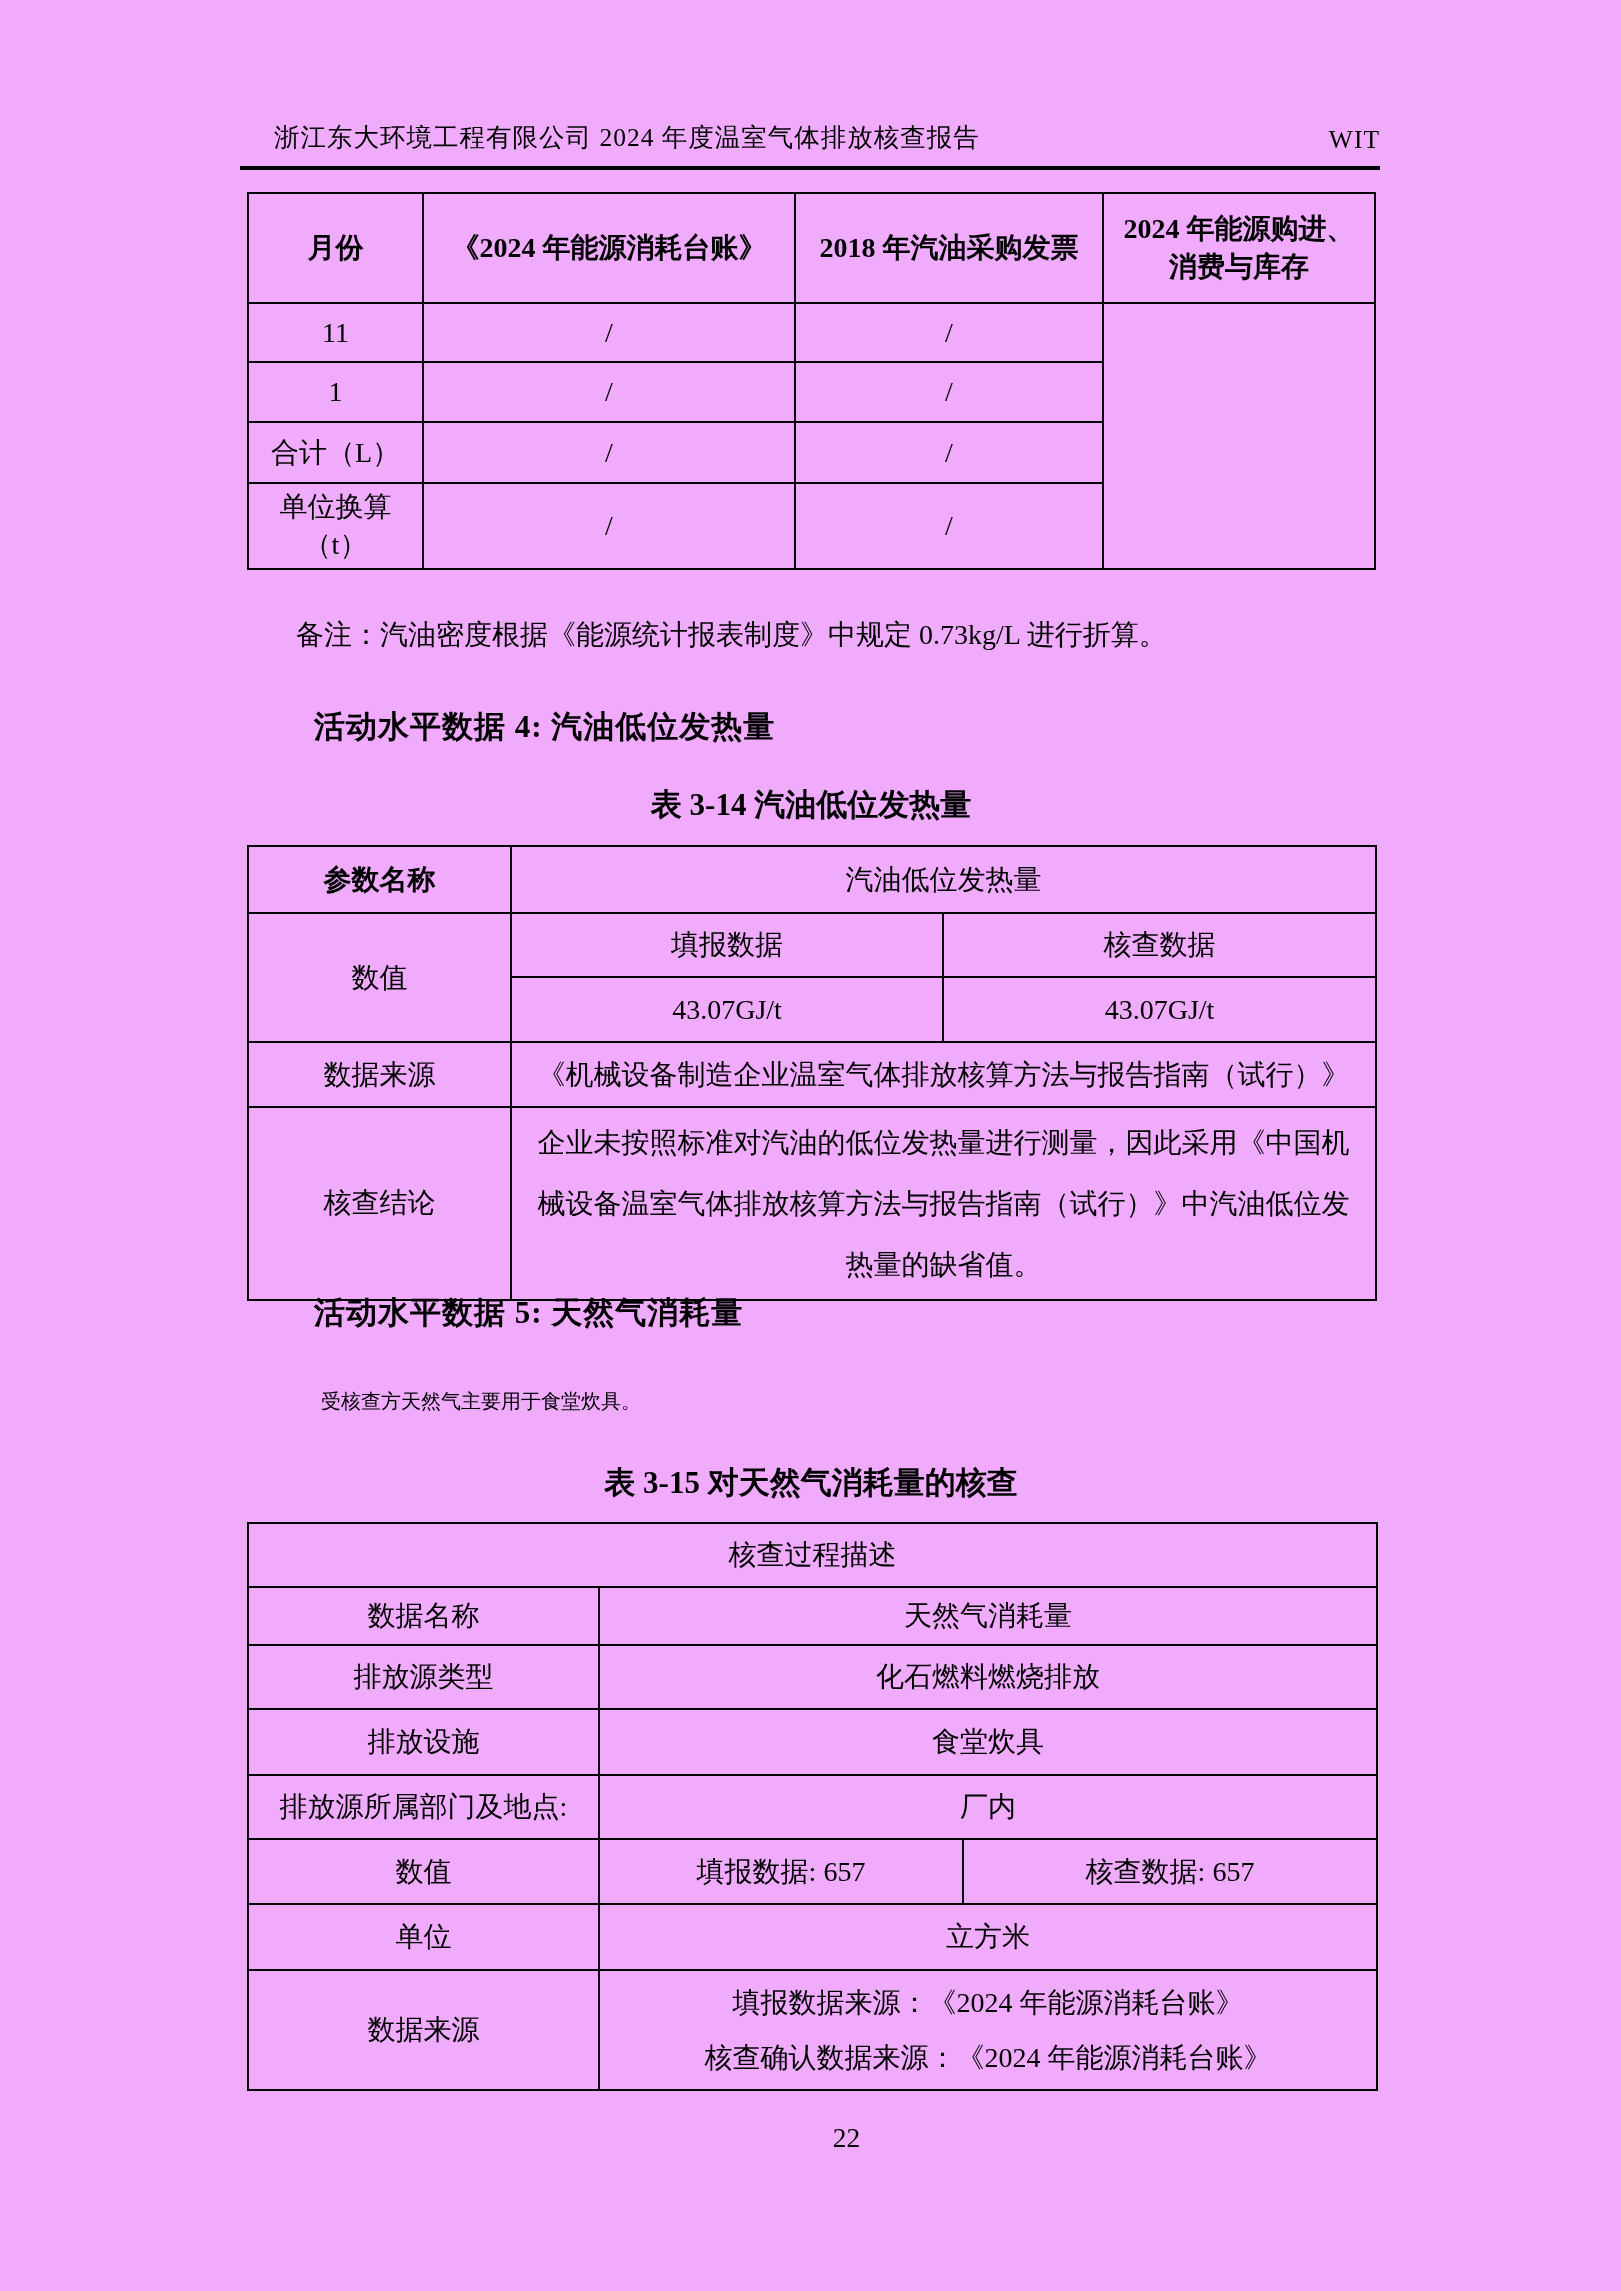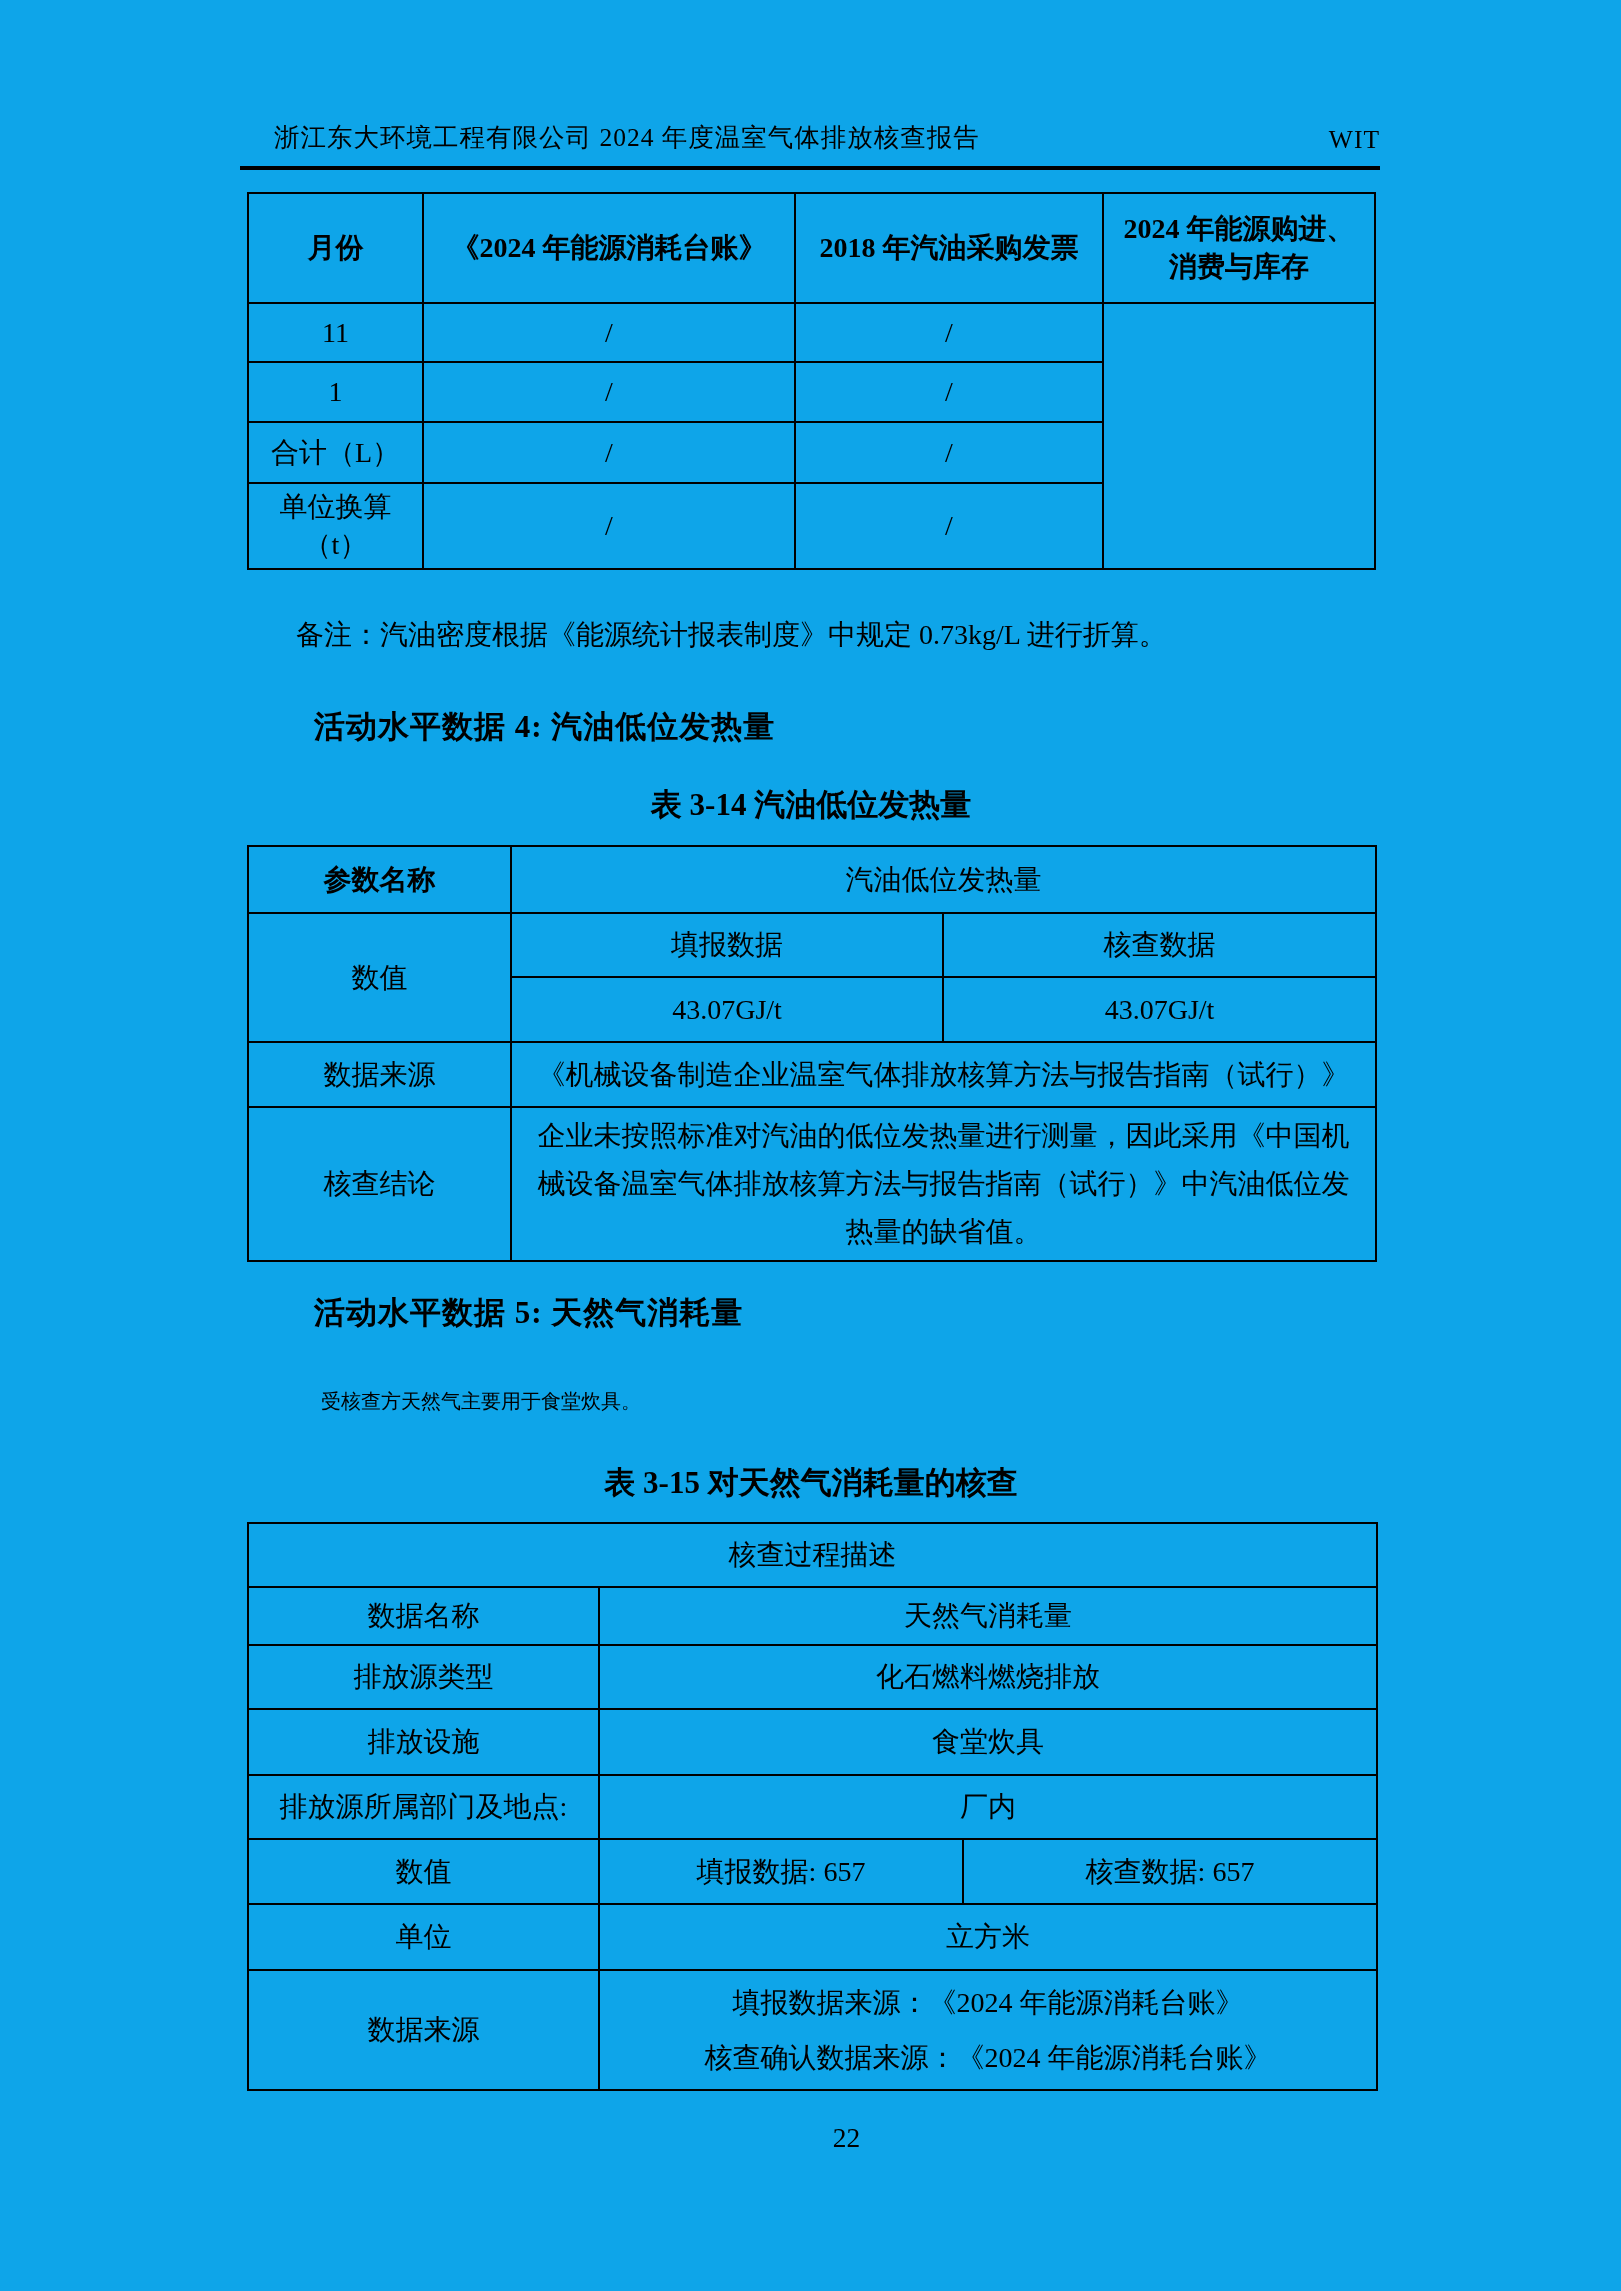--- a/index.html
+++ b/index.html
@@ -1,20 +1,20 @@
 <!DOCTYPE html>
 <html><head>
 <meta charset="utf-8">
 <style>
   html,body { margin:0; padding:0; background:#9a9a9a; }
   .page {
     position:relative;
     width:1621px; height:2292px;
     margin:0 auto;
-    background:#0ea5e9;
+    background:#f0abfc;
     color:#000;
     font-family:"Liberation Serif","DejaVu Serif",serif;
     overflow:hidden;
     text-decoration:underline;
   }
   
   .page-header {
     position:absolute; top:120px; left:274px; width:1106px;
     display:flex; justify-content:space-between; align-items:flex-end;
     font-size:25.5px; letter-spacing:1px;
@@ -57,21 +57,21 @@
     position:absolute; top:1388px; left:321px;
     font-size:20px;
   }
   .tbl-caption {
     position:absolute; left:247px; width:1128px;
     text-align:center; font-size:31px; font-weight:bold;
   }
   .tbl-caption.c14 { top:784px; }
   .tbl-caption.c15 { top:1462px; }
   
-  .conclusion-cell { line-height:48px; text-align:left; padding:9.8px 19.6px; }
+  .conclusion-cell { line-height:61px; text-align:left; padding:9.8px 19.6px; }
   .source-cell { text-align:left; padding:7.8px 19.6px; }
   .source-cell .src-line { line-height:55px; }
   
   .page-footer {
     position:absolute; top:2123px; left:0; width:1621px;
     text-align:center; font-size:27.4px;padding-left:36px;
   }
 </style>
 </head>
 <body>

